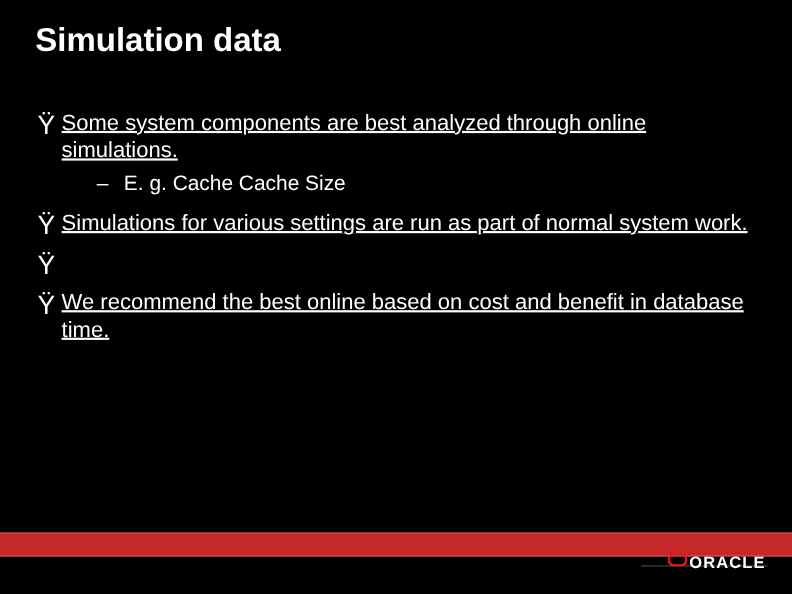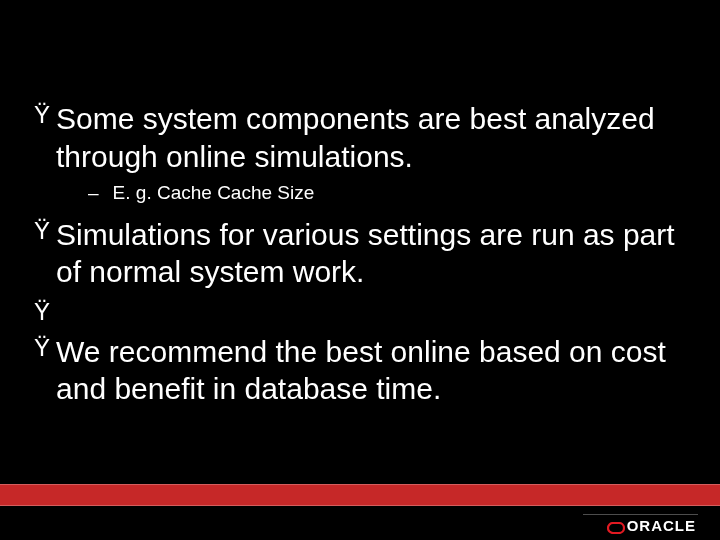--- a/index.html
+++ b/index.html
@@ -36,22 +36,23 @@
     align-items: flex-start;
     margin-bottom: 6px;
   }
   .bullet-marker {
     font-size: 24px;
     line-height: 1.25;
     margin-right: 6px;
     flex-shrink: 0;
   }
   .bullet-text {
-    font-size: 30px;
+    font-size: 20px;
     line-height: 1.25;
+    text-decoration: underline;
   }
   .sub-item {
     display: flex;
     align-items: flex-start;
     margin-left: 54px;
     margin-top: 4px;
     margin-bottom: 10px;
   }
   .sub-marker {
     font-size: 19px;
@@ -68,24 +69,24 @@
     bottom: 34px;
     left: 0;
     width: 100%;
     height: 22px;
     background: #c62828;
     border-top: 1px solid rgba(255,255,255,0.25);
     border-bottom: 1px solid rgba(255,255,255,0.25);
   }
   .logo {
     position: absolute;
-    bottom: 6px;
+    bottom: 20px;
     right: 24px;
     display: flex;
-    align-items: flex-end;
+    align-items: flex-start;
     font-weight: bold;
   }
   .logo-o {
     font-size: 16px;
     color: #e21a22;
     letter-spacing: 0.5px;
     font-family: Arial, sans-serif;
     display: flex;
     align-items: center;
   }
@@ -103,20 +104,21 @@
     width: 115px;
     height: 1px;
     background: rgba(255,255,255,0.3);
   }
 </style>
 </head>
 <body>
 
 <div class="slide">
 
+  <div class="title">Simulation data</div>
 
   <div class="content">
 
     <div class="bullet-item">
       <span class="bullet-marker">Ÿ</span>
       <span class="bullet-text">Some system components are best analyzed through online simulations.</span>
     </div>
     <div class="sub-item">
       <span class="sub-marker">–</span>
       <span class="sub-text">E. g. Cache Cache Size</span>

